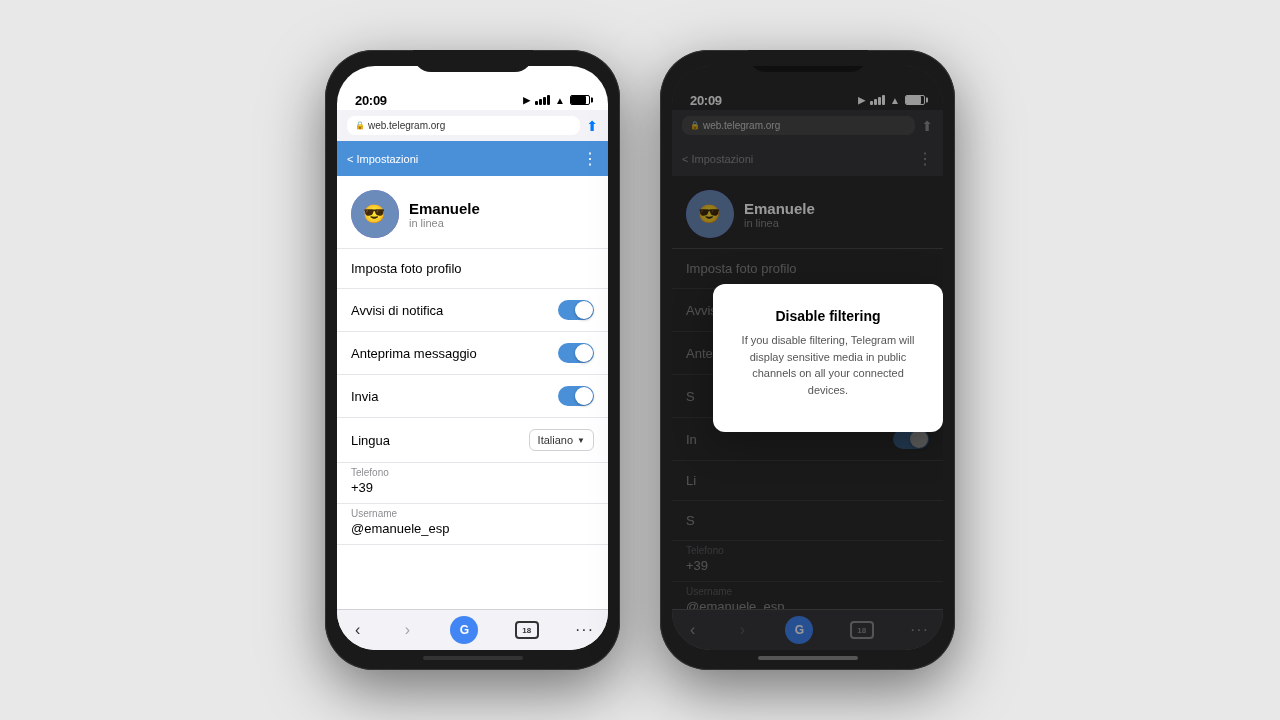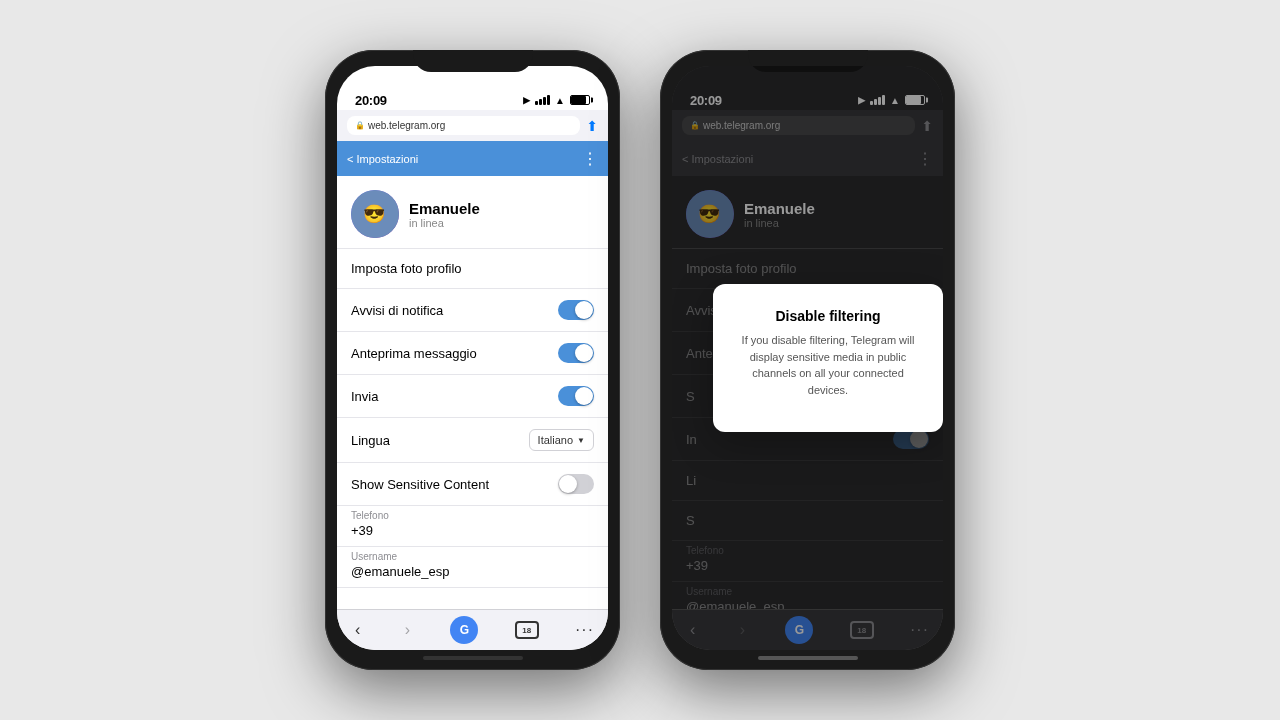--- a/index.html
+++ b/index.html
@@ -363,26 +363,20 @@
               <div class="toggle-thumb"></div>
             </div>
         </div>
         <div class="settings-item">
           <span class="item-label">Lingua</span>
           <div class="dropdown">
             <span>Italiano</span>
             <span style="font-size:8px;">▼</span>
           </div>
         </div>
-        <div class="settings-item">
-          <span class="item-label">Show Sensitive Content</span>
-          <div class="toggle off">
-              <div class="toggle-thumb"></div>
-            </div>
-        </div>
 
         <div class="field-group">
           <div class="field-label">Telefono</div>
           <div class="field-value">+39</div>
         </div>
         <div class="field-group">
           <div class="field-label">Username</div>
           <div class="field-value">@emanuele_esp</div>
         </div>
 

